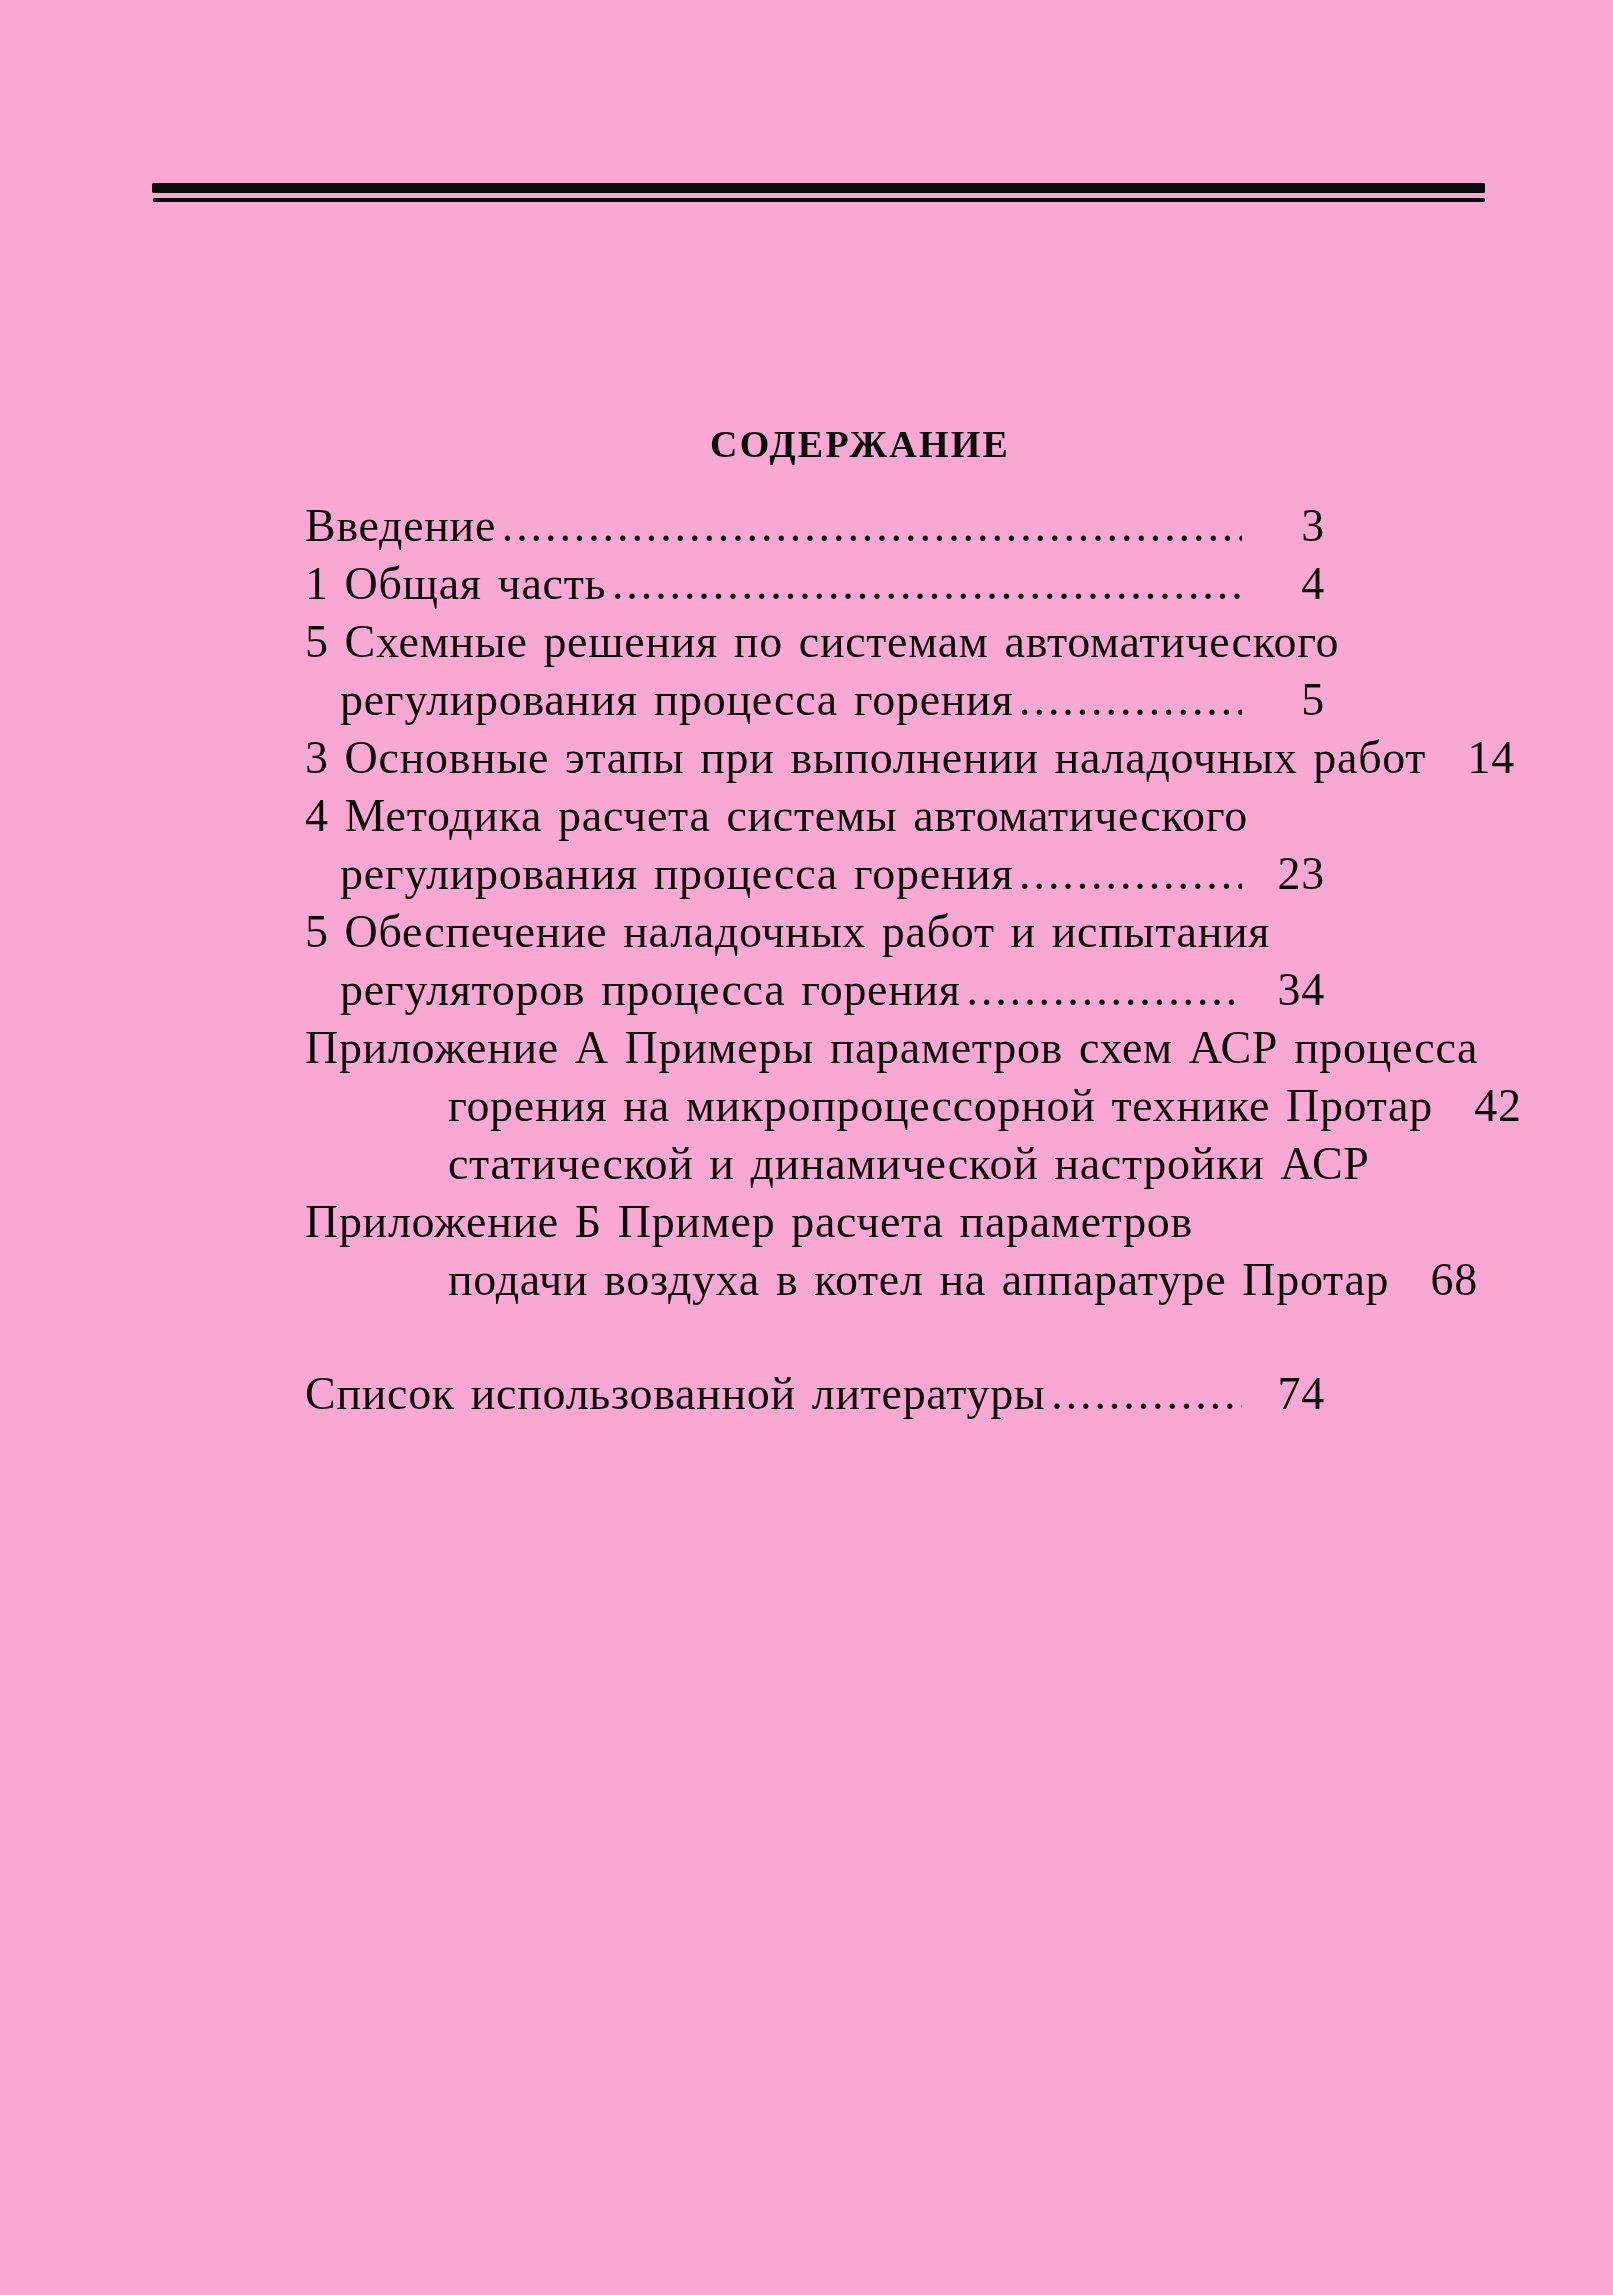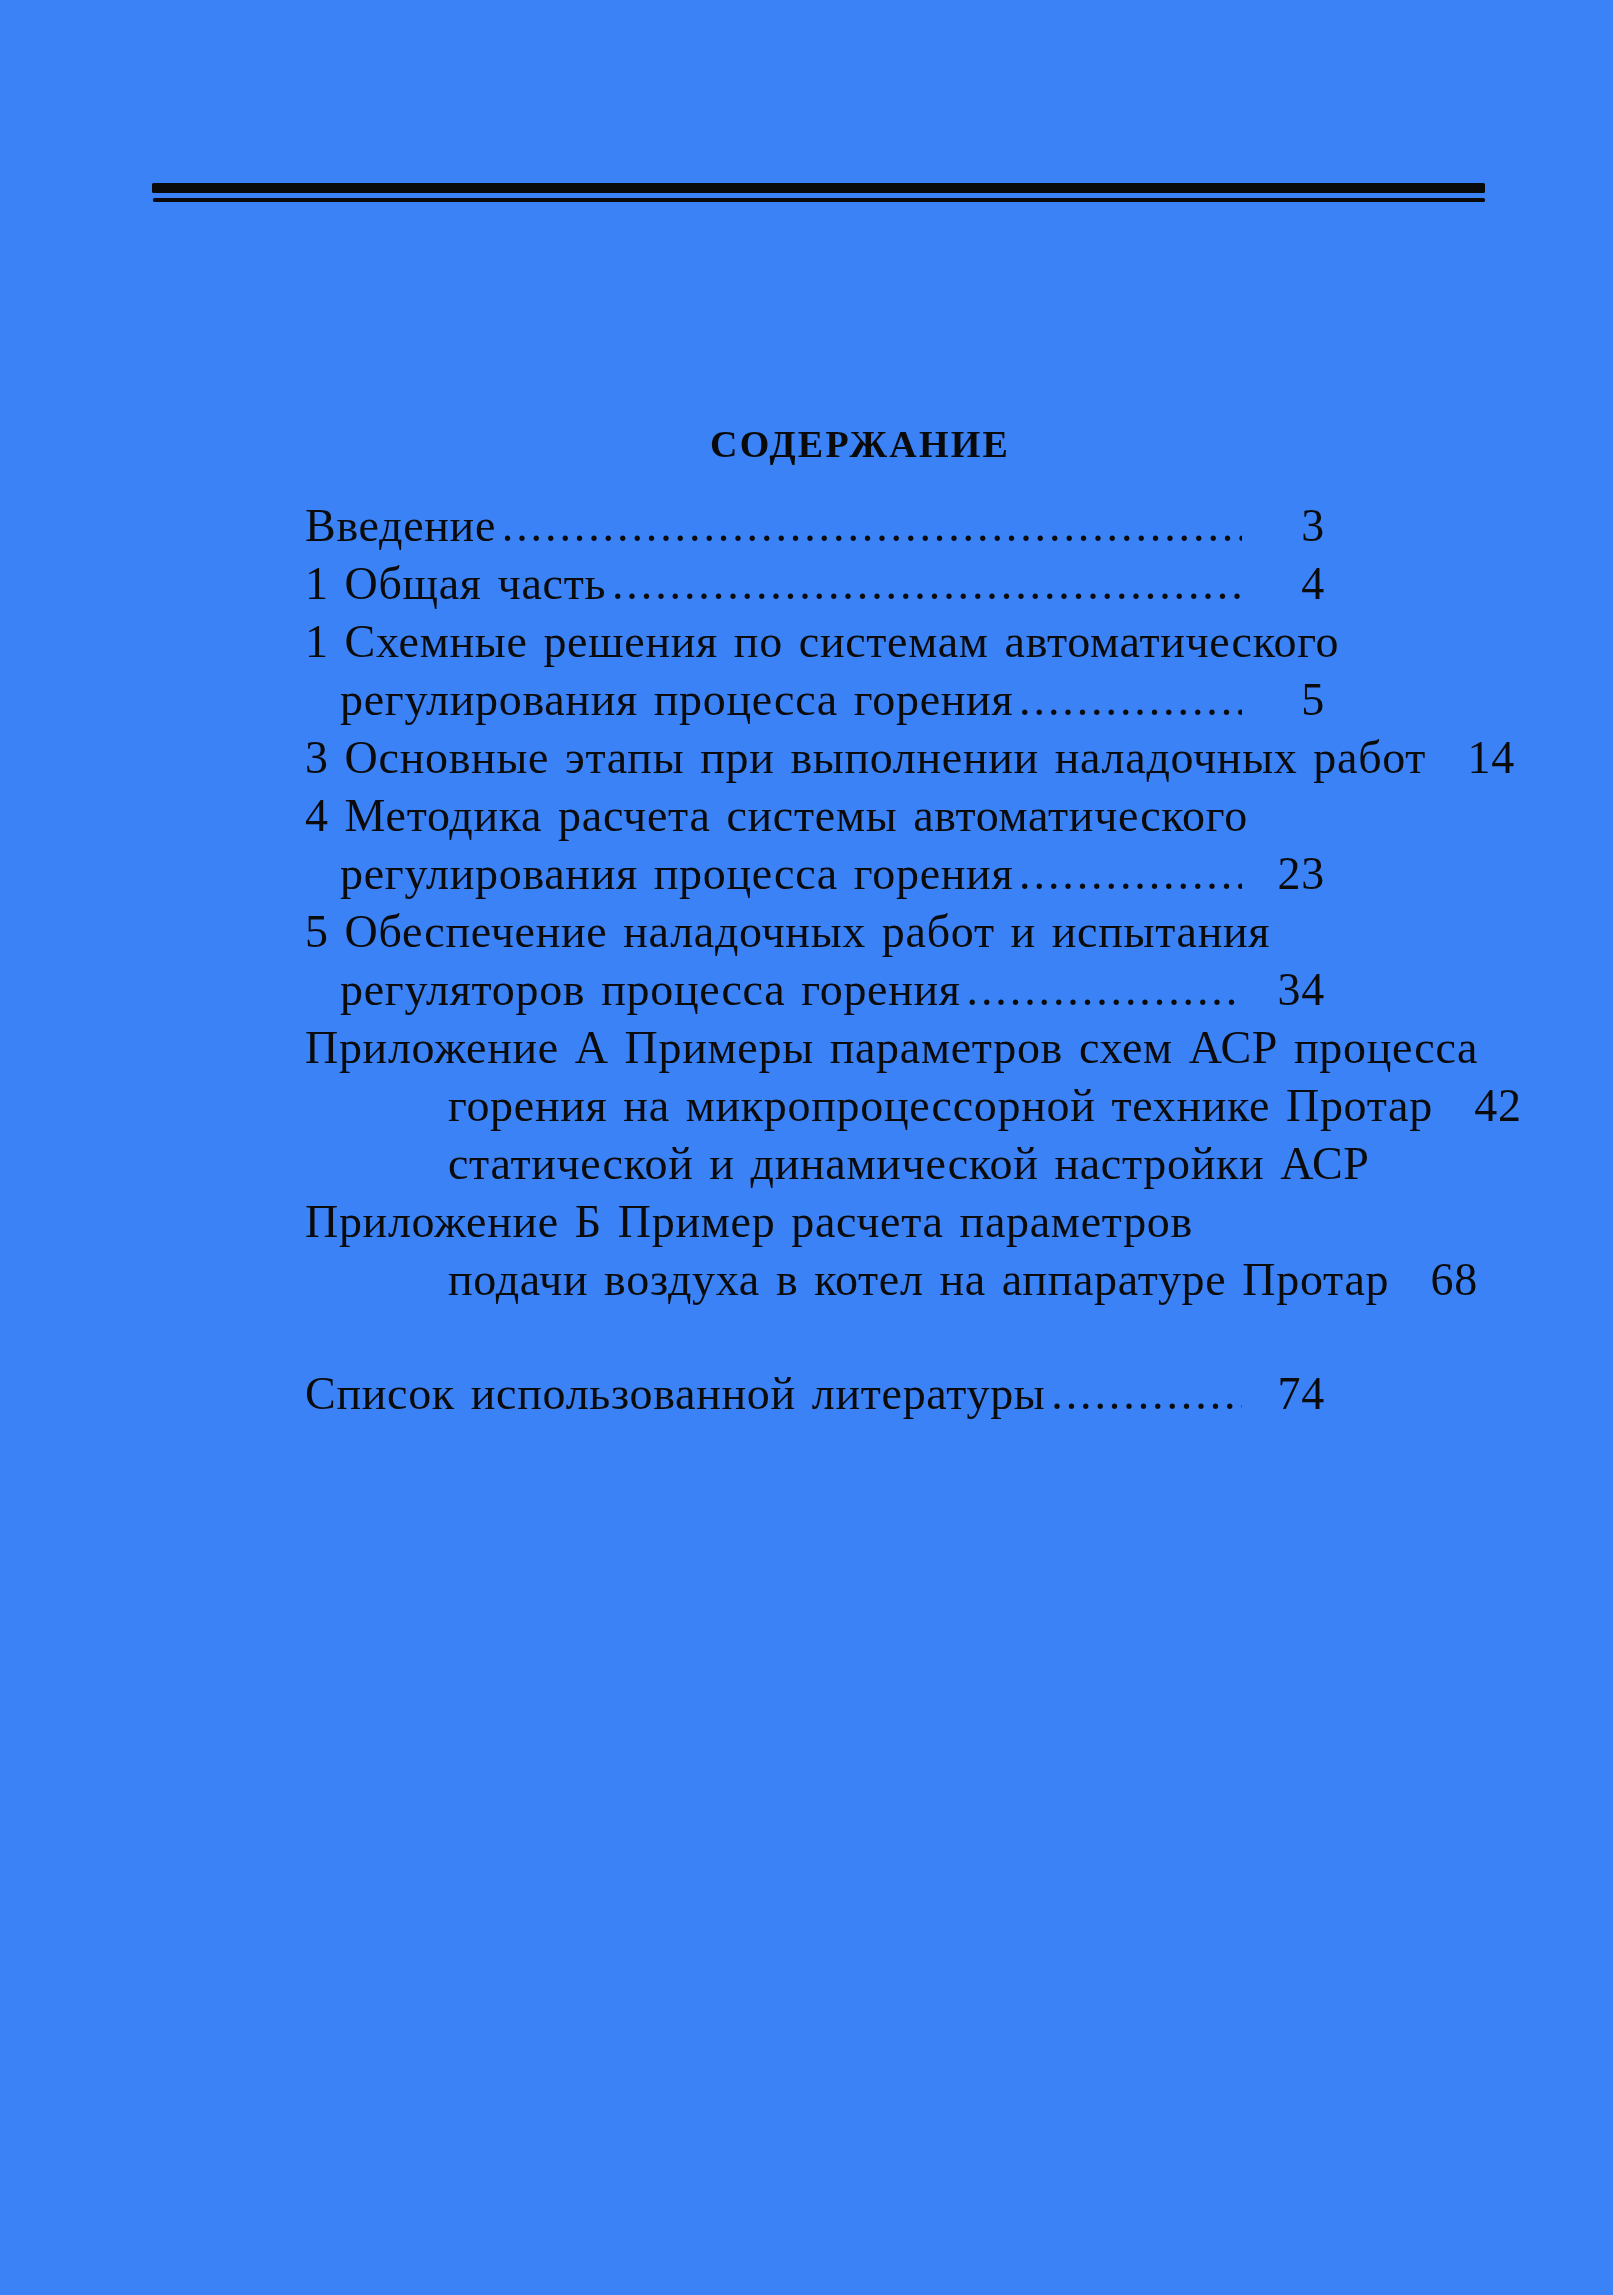--- a/index.html
+++ b/index.html
@@ -4,21 +4,21 @@
 <style>
   html, body {
     margin: 0;
     padding: 0;
     background: #ffffff;
   }
   .page {
     position: relative;
     width: 1614px;
     height: 2295px;
-    background: #3b82f6;
+    background: #f9a8d4;
     color: #0b0b0b;
     font-family: "Liberation Serif", "DejaVu Serif", serif;
     overflow: hidden;
   }
   .rule-thick {
     position: absolute;
     left: 152px;
     top: 183px;
     width: 1333px;
     height: 9.5px;
@@ -105,21 +105,21 @@
       <span class="pg">3</span>
     </div>
 
     <div class="row">
       <span class="txt">1 Общая часть</span>
       <span class="leader">........................................................................................................................................</span>
       <span class="pg">4</span>
     </div>
 
     <div class="row">
-      <span class="txt">1 Схемные решения по системам автоматического</span>
+      <span class="txt">5 Схемные решения по системам автоматического</span>
     </div>
 
     <div class="row">
       <span class="txt ind1">регулирования процесса горения</span>
       <span class="leader">........................................................................................................................................</span>
       <span class="pg">5</span>
     </div>
 
     <div class="row">
       <span class="txt">3 Основные этапы при выполнении наладочных работ</span>

